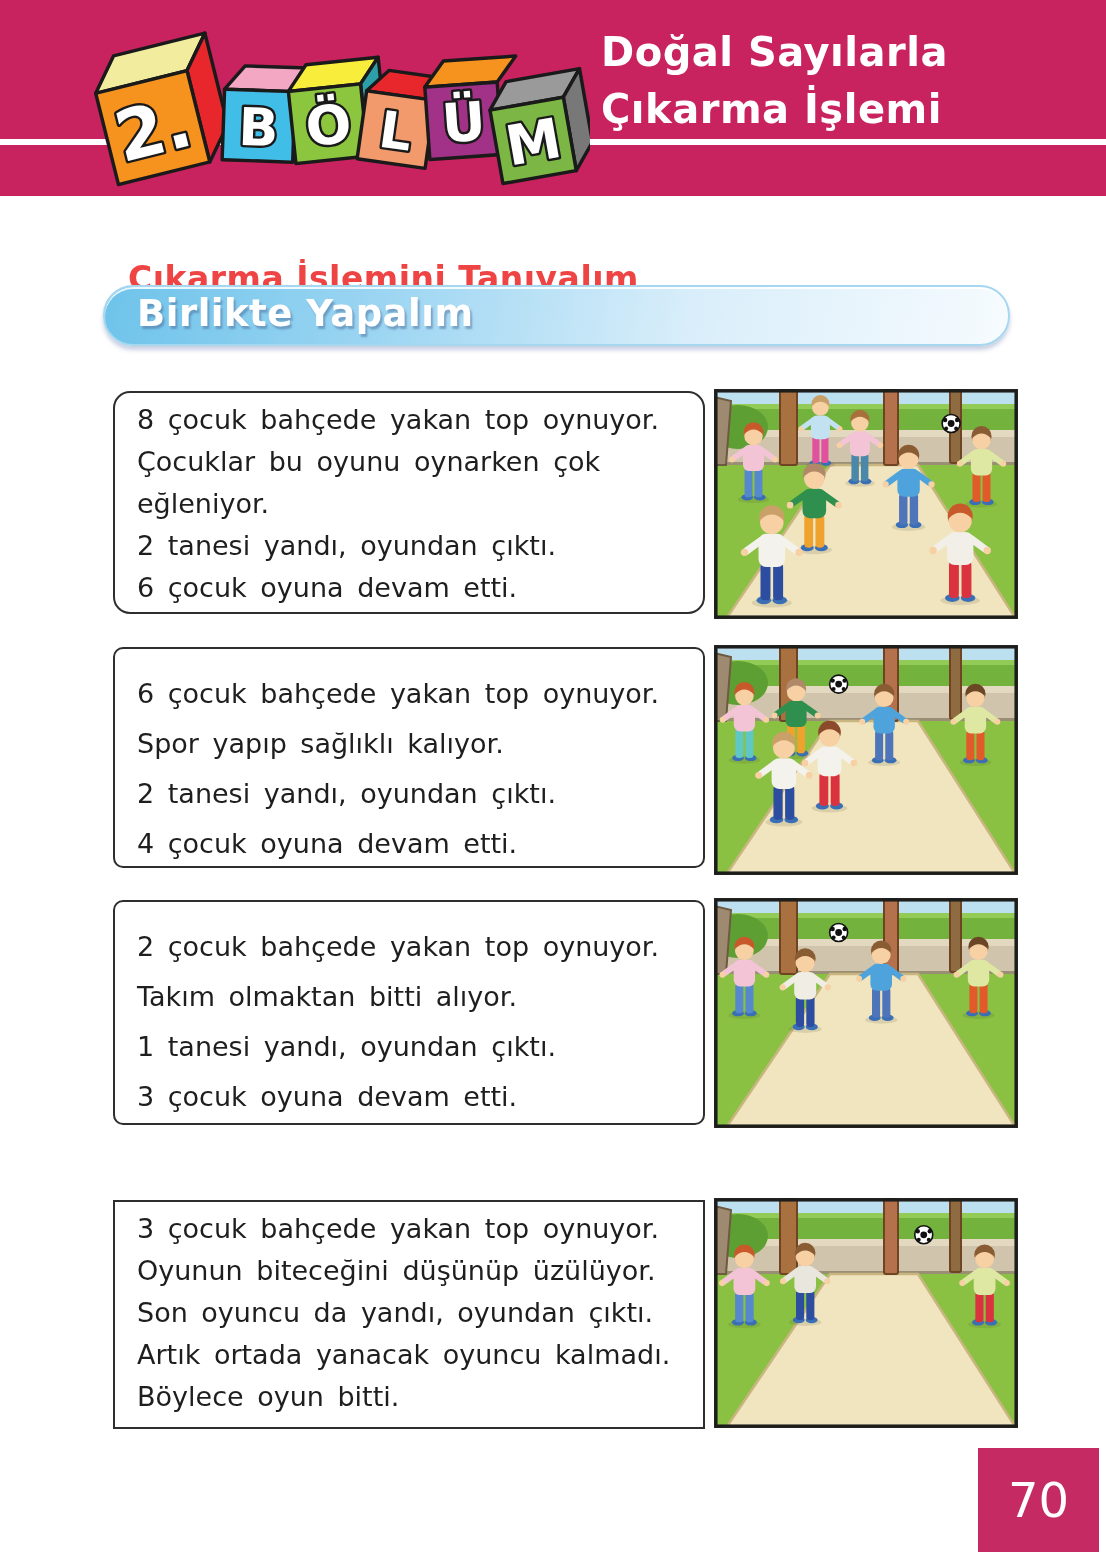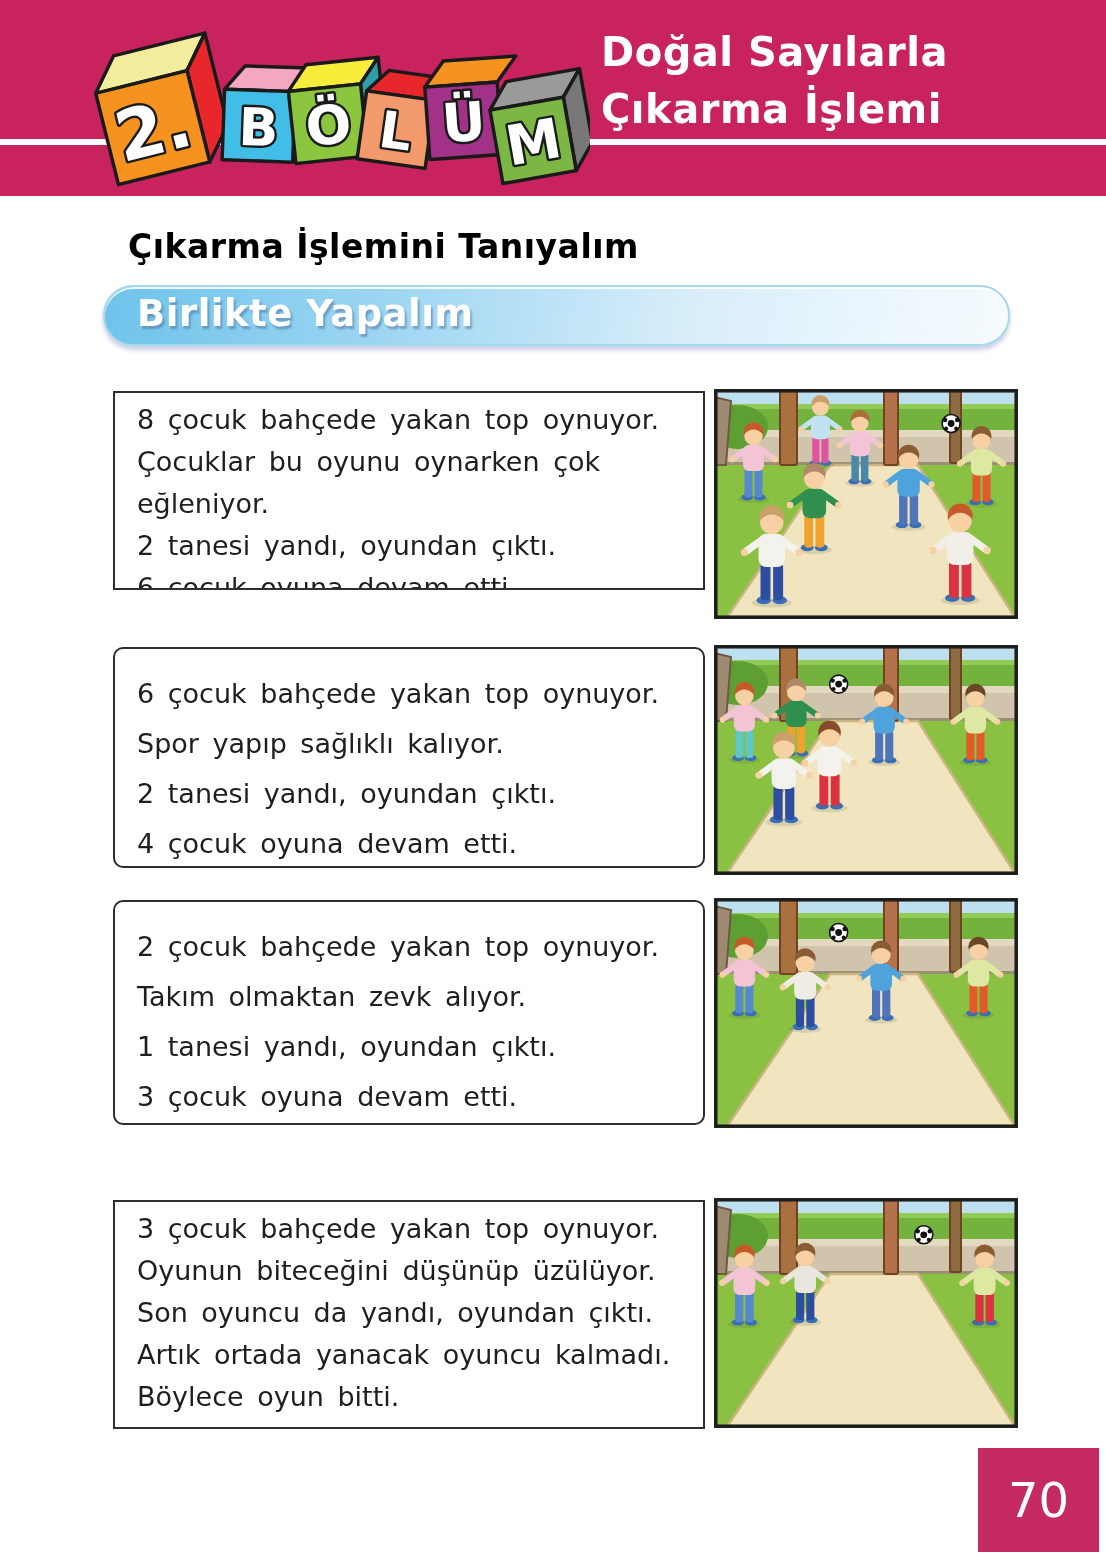--- a/index.html
+++ b/index.html
@@ -78,28 +78,28 @@
           <rect x="-38" y="-38" width="76" height="76" fill="#7CB644"></rect>
           <text x="0" y="21.28" text-anchor="middle" font-family="DejaVu Sans, sans-serif" font-weight="bold" font-size="56.24" fill="#ffffff" stroke="#1a1a1a" stroke-width="5" paint-order="stroke">M</text>
         </g>
       </svg>
     <div class="hdr-title">
       <div>Doğal Sayılarla</div>
       <div>Çıkarma İşlemi</div>
     </div>
   </div>
 
-  <div class="heading" style="color: #000000;">Çıkarma İşlemini Tanıyalım</div>
+  <div class="heading" style="color: #ef4444; margin-top: 32px;">Çıkarma İşlemini Tanıyalım</div>
   <div class="banner">
     <div class="banner-label">Birlikte Yapalım</div>
   </div>
 
   <div id="rows">
   <div class="row" style="top: 391px; height: 223px;">
-    <div class="textbox l5" style="height: 199px;">
+    <div class="textbox l5" style="height: 223px; border-radius: 17px;">
           <div class="line">8 çocuk bahçede yakan top oynuyor.</div>
           <div class="line">Çocuklar bu oyunu oynarken çok</div>
           <div class="line">eğleniyor.</div>
           <div class="line">2 tanesi yandı, oyundan çıktı.</div>
           <div class="line">6 çocuk oyuna devam etti.</div>
         </div>
     <div class="scene"><svg width="304" height="230" viewBox="0 0 304 230">
             <rect x="0" y="0" width="304" height="32" fill="#BCE0F0"></rect>
             <rect x="0" y="15" width="304" height="26" fill="#74B23E"></rect>
             <rect x="0" y="15" width="304" height="5" fill="#93CB57"></rect>
@@ -368,21 +368,21 @@
               <circle cx="-5" cy="5" r="2" fill="#111"></circle>
               <circle cx="5" cy="5" r="2" fill="#111"></circle>
             </g>
             <rect x="1.8" y="1.8" width="300.4" height="226.4" fill="none" stroke="#1D1D1B" stroke-width="3.5"></rect>
           </svg></div>
   </div>
 
   <div class="row" style="top: 900px; height: 225px;">
     <div class="textbox l4" style="height: 225px;">
           <div class="line">2 çocuk bahçede yakan top oynuyor.</div>
-          <div class="line">Takım olmaktan zevk alıyor.</div>
+          <div class="line">Takım olmaktan bitti alıyor.</div>
           <div class="line">1 tanesi yandı, oyundan çıktı.</div>
           <div class="line">3 çocuk oyuna devam etti.</div>
         </div>
     <div class="scene"><svg width="304" height="230" viewBox="0 0 304 230">
             <rect x="0" y="0" width="304" height="32" fill="#BCE0F0"></rect>
             <rect x="0" y="15" width="304" height="26" fill="#74B23E"></rect>
             <rect x="0" y="15" width="304" height="5" fill="#93CB57"></rect>
             <rect x="0" y="41" width="304" height="35" fill="#D0C5AC"></rect>
             <rect x="0" y="41" width="304" height="7" fill="#E3D9C1"></rect>
             <rect x="0" y="73" width="304" height="3" fill="#9A8F74"></rect>

